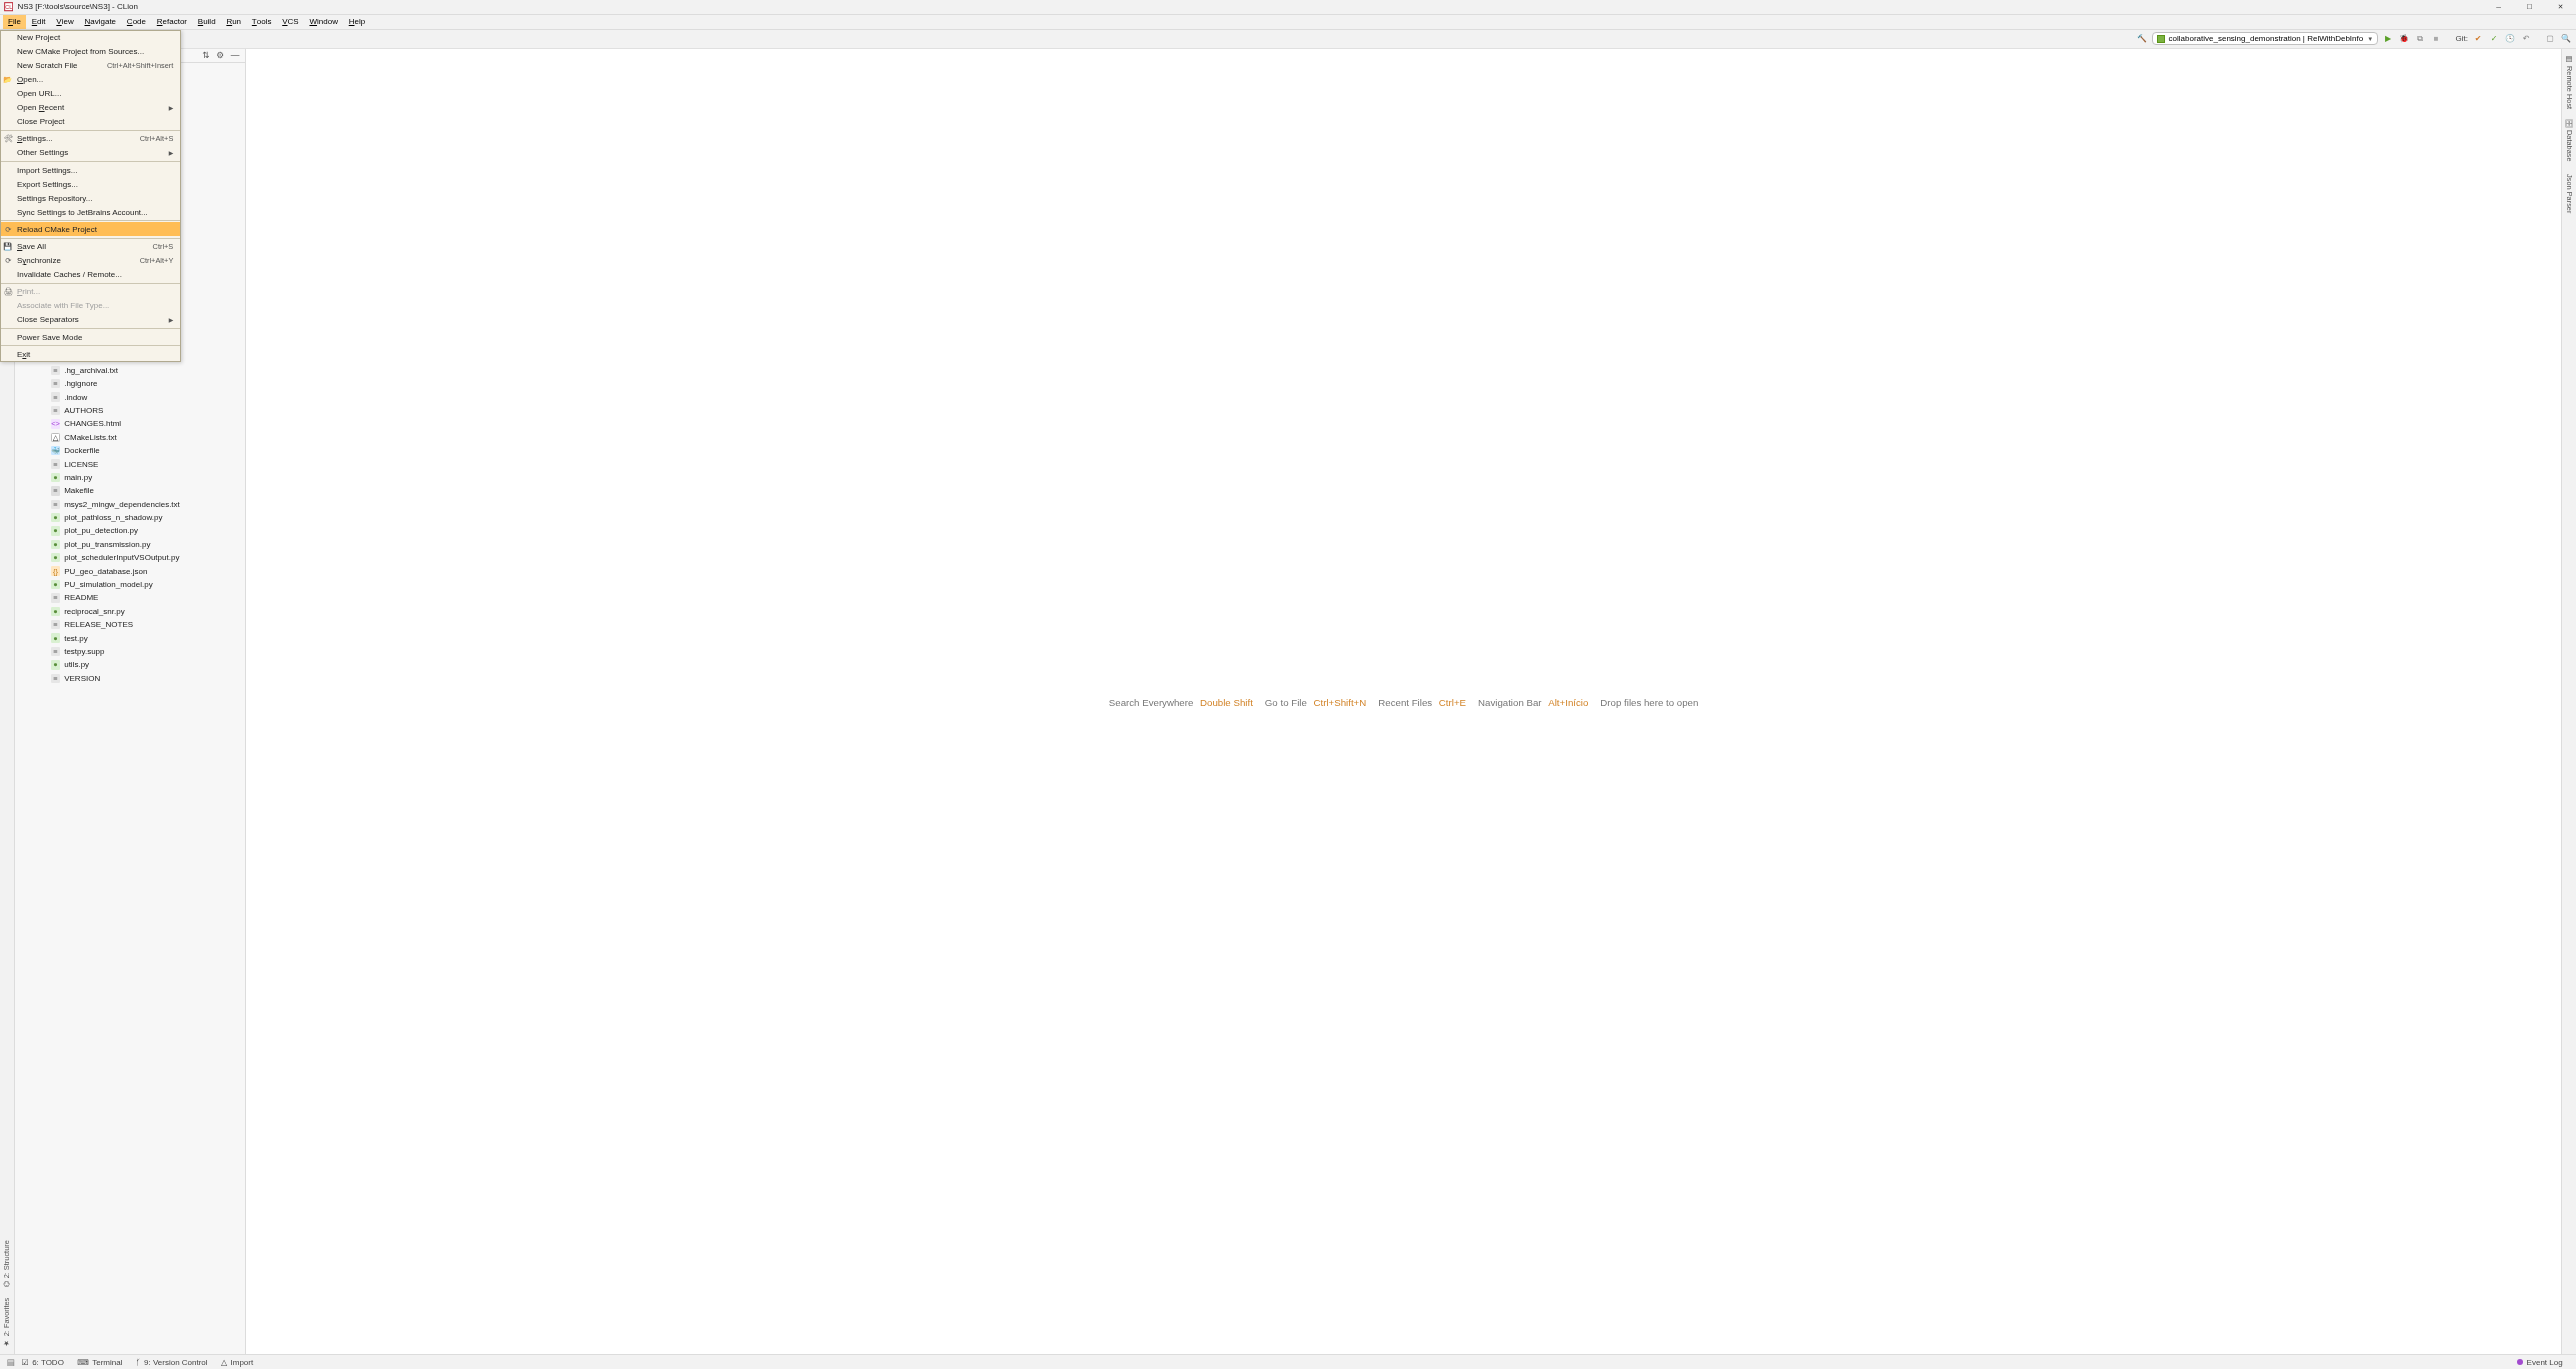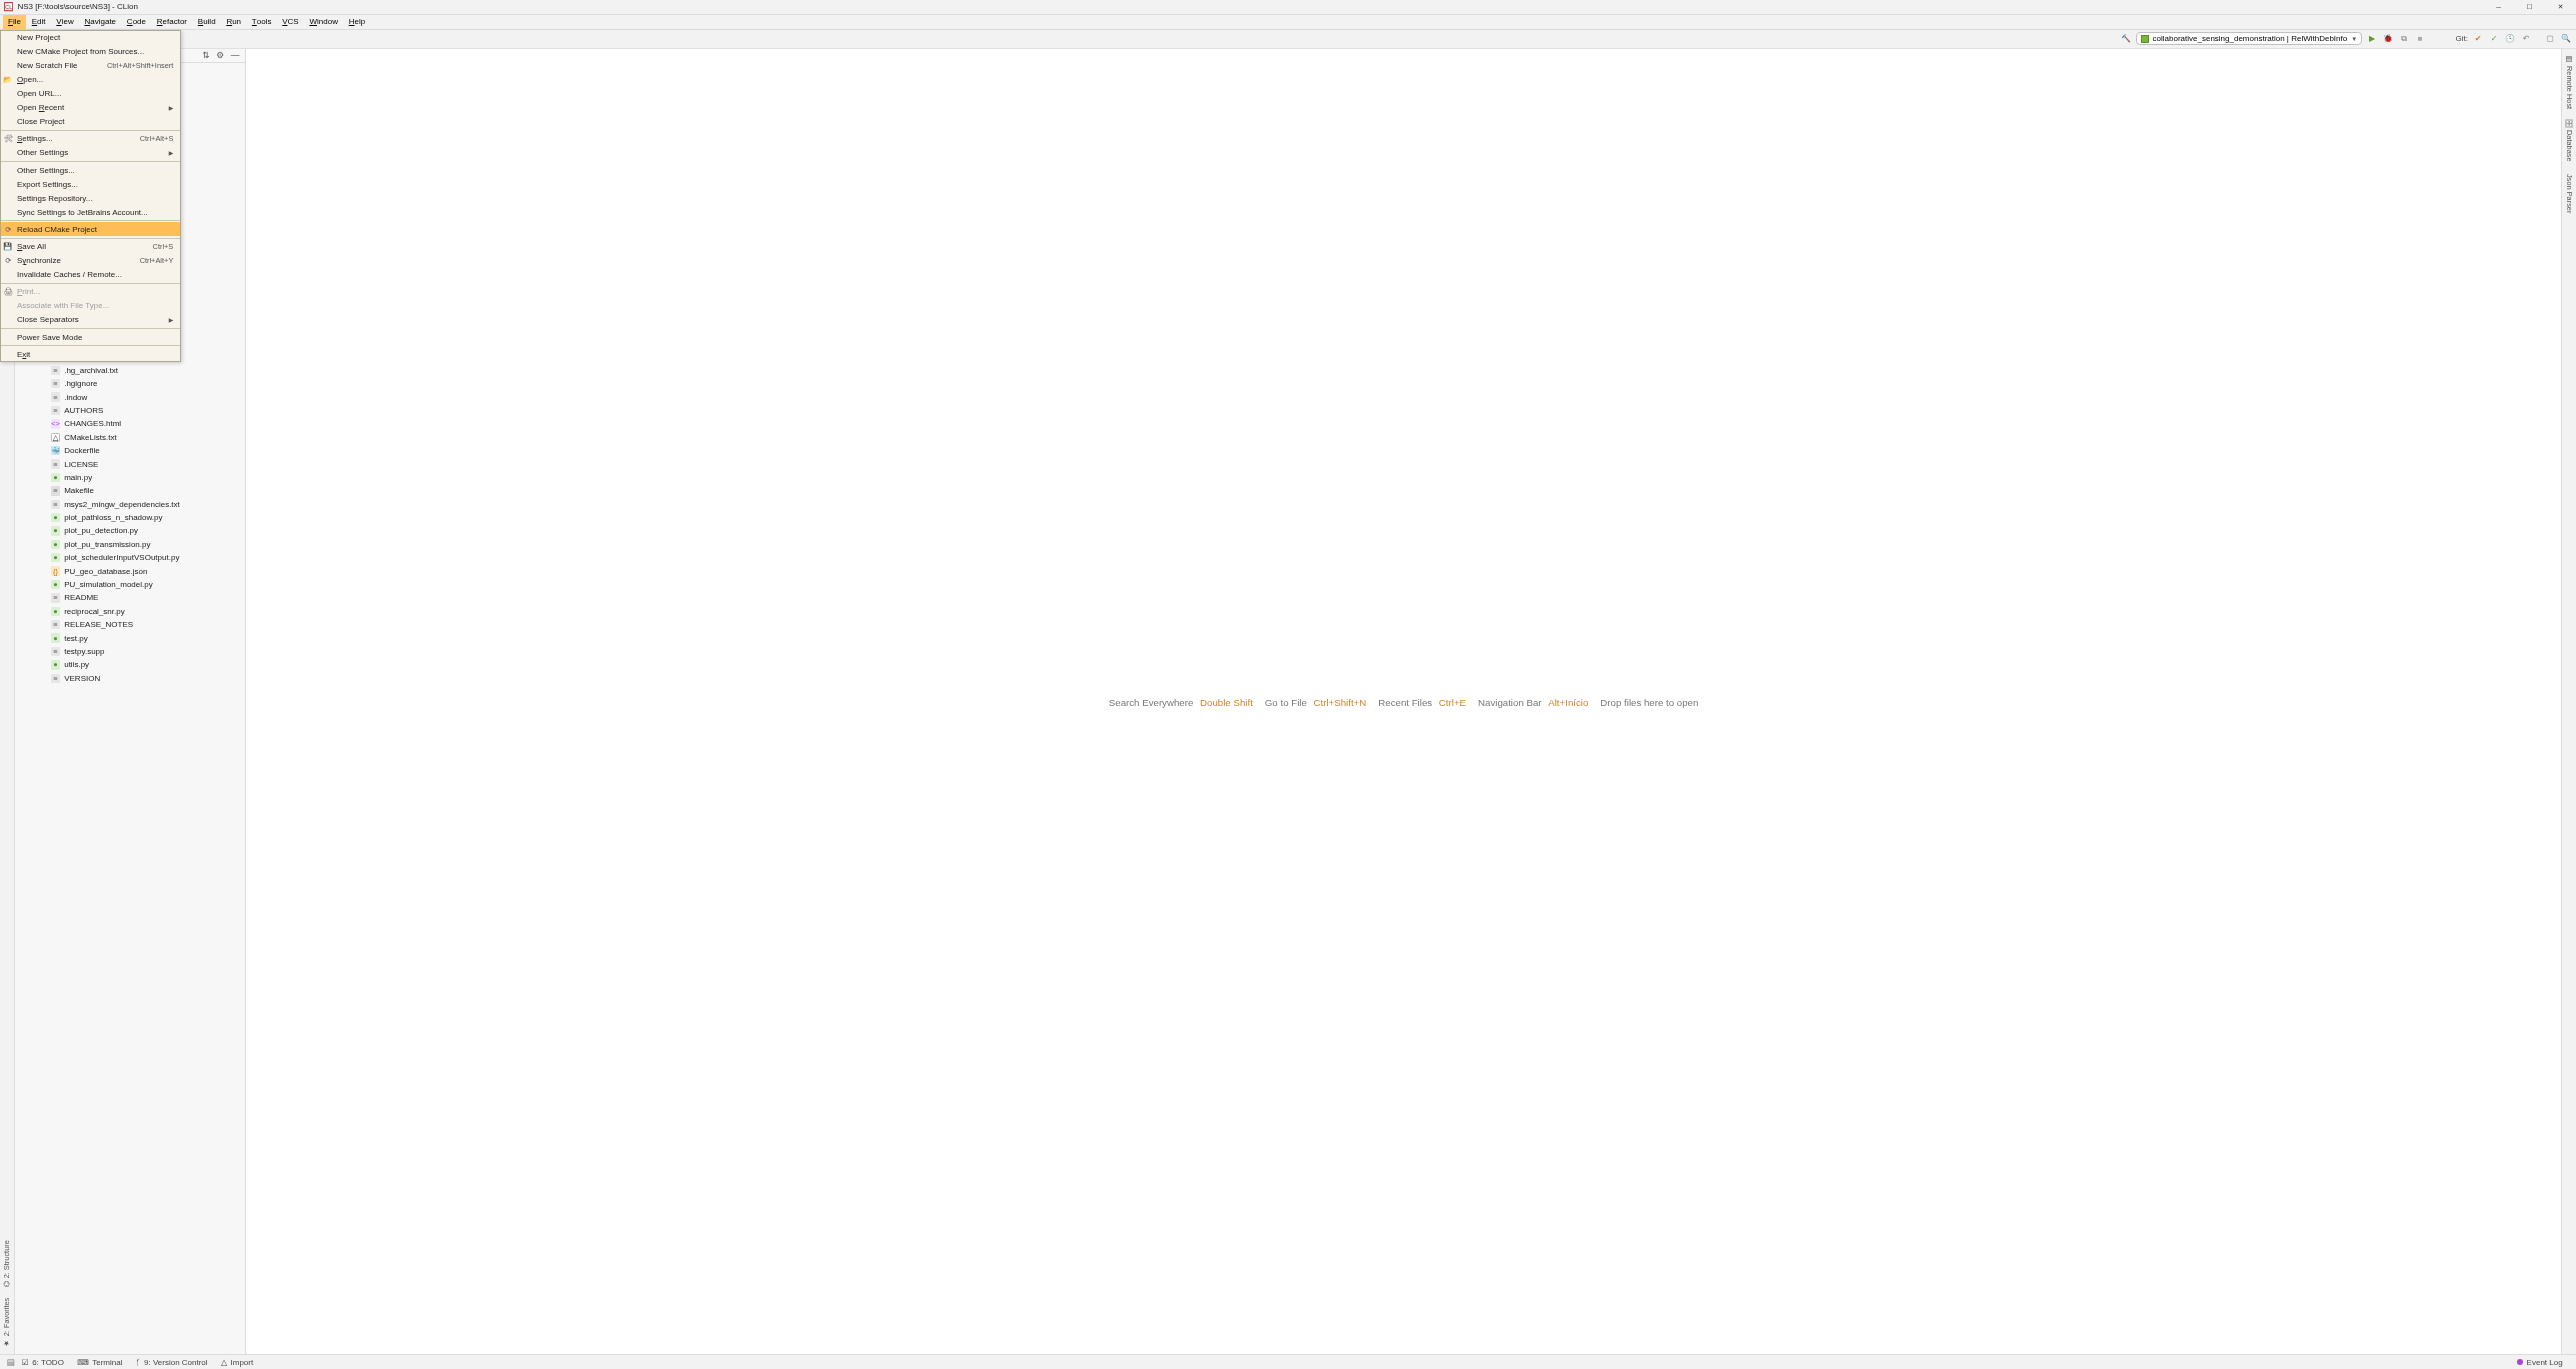--- a/index.html
+++ b/index.html
@@ -14,21 +14,21 @@
 .menubar .menu-item .ul { text-decoration: underline; }
 .toolbar { height: 19px; background: #f2f2f2; border-bottom: 0.7px solid #e0e0e0; display:flex; align-items:center; justify-content:flex-end; padding:0 4px; font-size:8px; gap:4px;}
 .toolbar .hammer{color:#e83e8c;}
 .toolbar .run-config{ border:0.7px solid #c0c0c0; background:#fff; padding:0.7px 4px; display:flex; align-items:center; gap:4px; border-radius:4px;}
 .toolbar .run-config .cfg-icon{ width:8px;height:8px;background:#7cb342;border:0.7px solid #5a9216;}
 .toolbar .caret{font-size:6px;color:#555;}
 .toolbar .icon-btn{ width:12px; display:flex;justify-content:center; color:#555;}
 .toolbar .play{color:#5aa028;}
 .toolbar .bug{color:#c97f2c;}
 .toolbar .stop{color:#aaa;}
-.toolbar .git-label{color:#444; margin-left:16px;text-align:center;}
+.toolbar .git-label{color:#444; margin-left:0;text-align:center;}
 .toolbar .git-arrow-in{color:#d17a2b;}
 .toolbar .git-check{color:#5aa028;}
 .workspace { position: relative; height: calc(100% - 14.8px - 14.8px - 19px - 14.8px); }
 .left-gutter { position:absolute; left:0; top:0; bottom:0; width:14.8px; background:#f2f2f2; border-right:0.7px solid #dcdcdc; display:flex; flex-direction:column; align-items:center; justify-content:flex-end; gap:10.7px; padding-bottom:6.7px;}
 .left-gutter .vtab { writing-mode: vertical-rl; transform: rotate(180deg); font-size:7.4px; color:#555; display:flex; align-items:center; gap:2.7px;}
 .right-gutter{position:absolute; right:0; top:0; bottom:0; width:14.8px; background:#f2f2f2; border-left:0.7px solid #dcdcdc; display:flex; flex-direction:column; align-items:center; gap:9.4px; padding-top:5.4px;}
 .right-gutter .vtab{writing-mode: vertical-rl; font-size:7.4px; color:#555; display:flex; align-items:center; gap:2.7px;}
 .project-panel{ position:absolute; left:14.8px; top:0; bottom:0; width:231px; background:#f7f7f7; border-right:0.7px solid #dcdcdc;}
 .project-panel .panel-hdr{height:14.8px;border-bottom:0.7px solid #dcdcdc;display:flex;align-items:center;justify-content:flex-end;gap:6.7px;padding:0 5.4px;color:#555;font-size:8.7px;}
 .project-tree{position:absolute; left:0; right:4px; bottom:0; top:315px; overflow:hidden; font-size:8px; color:#222;}
@@ -307,21 +307,21 @@
       <span class="icon">🛠</span>
       <span><span class="ul">S</span>ettings...</span>
       <span class="shortcut">Ctrl+Alt+S</span>
     </div>
     <div class="row">
       <span>Other Settings</span>
       <span class="chev">▶</span>
     </div>
     <div class="sep"></div>
     <div class="row">
-      <span>Other Settings...</span>
+      <span>Import Settings...</span>
     </div>
     <div class="row">
       <span>Export Settings...</span>
     </div>
     <div class="row">
       <span>Settings Repository...</span>
     </div>
     <div class="row">
       <span>Sync Settings to JetBrains Account...</span>
     </div>

